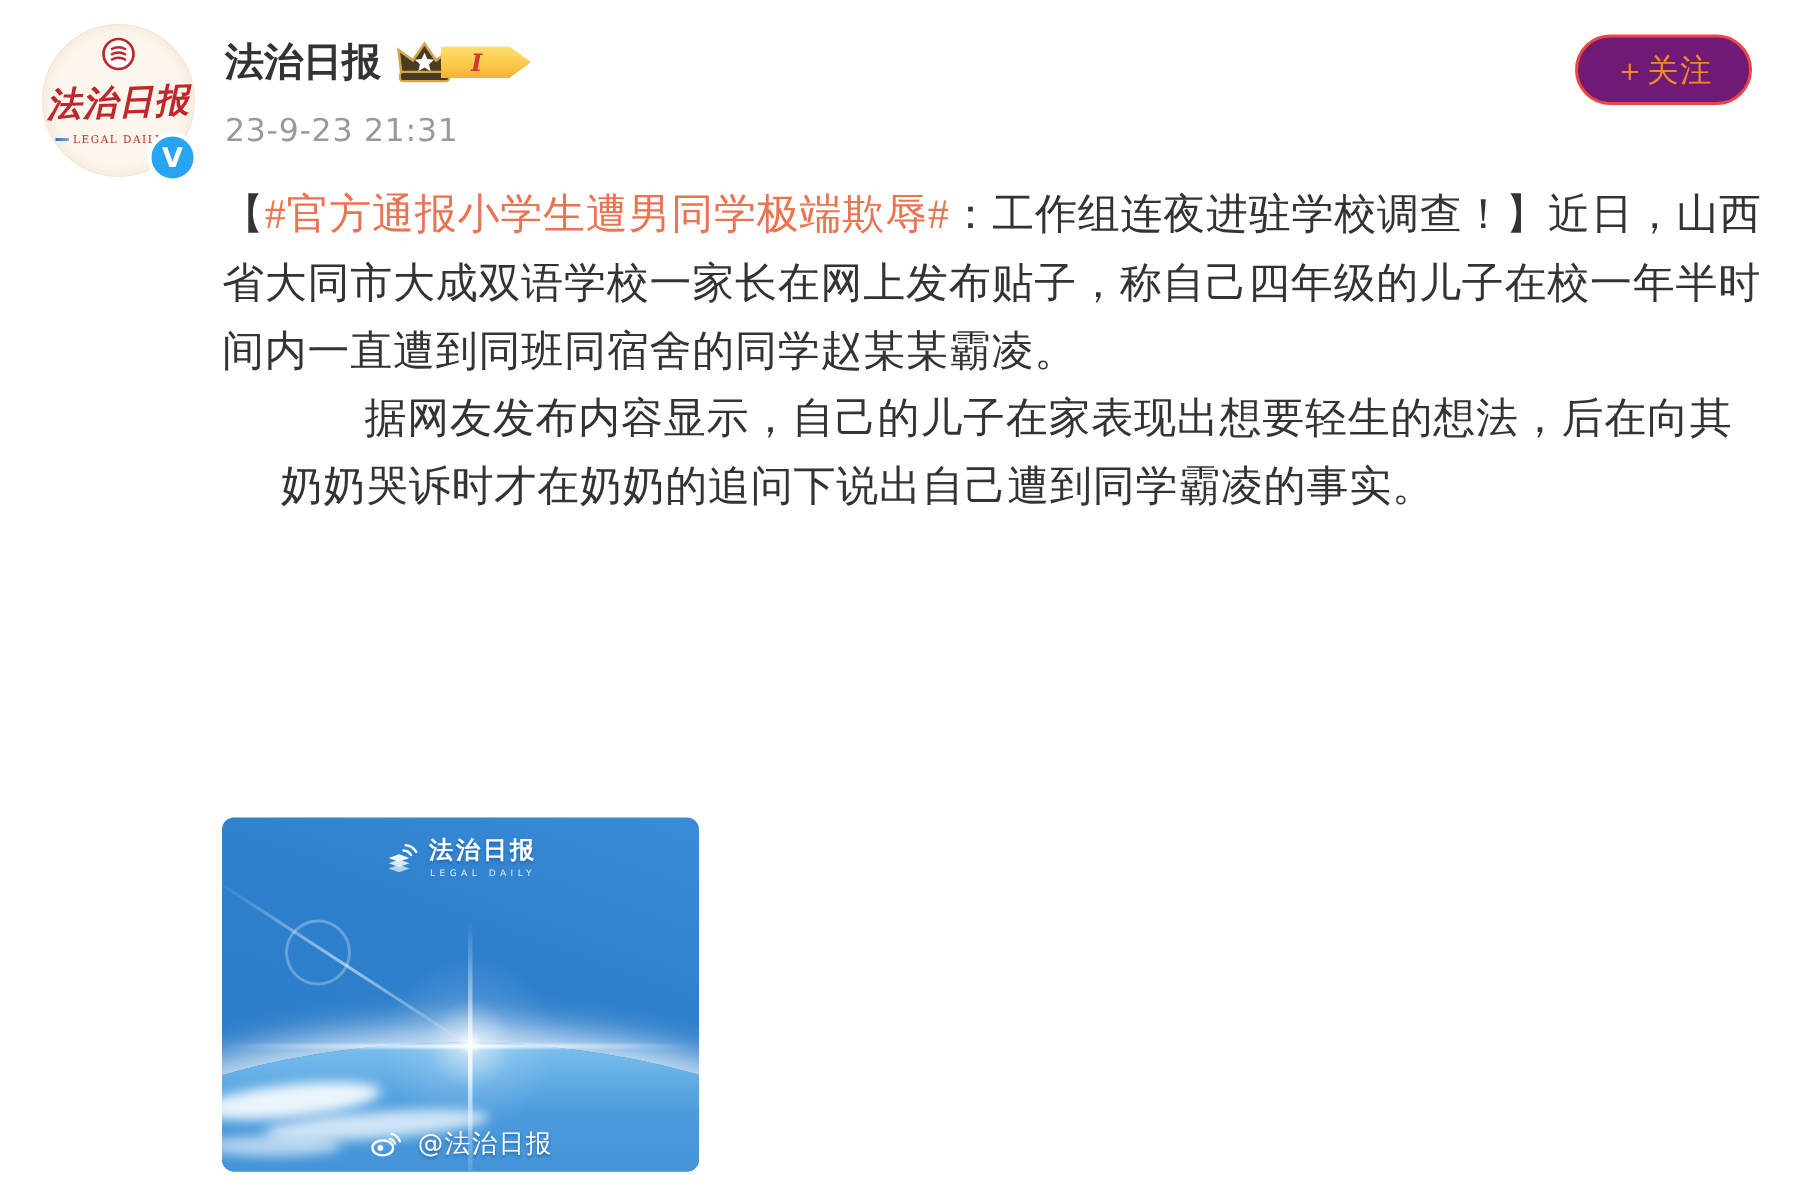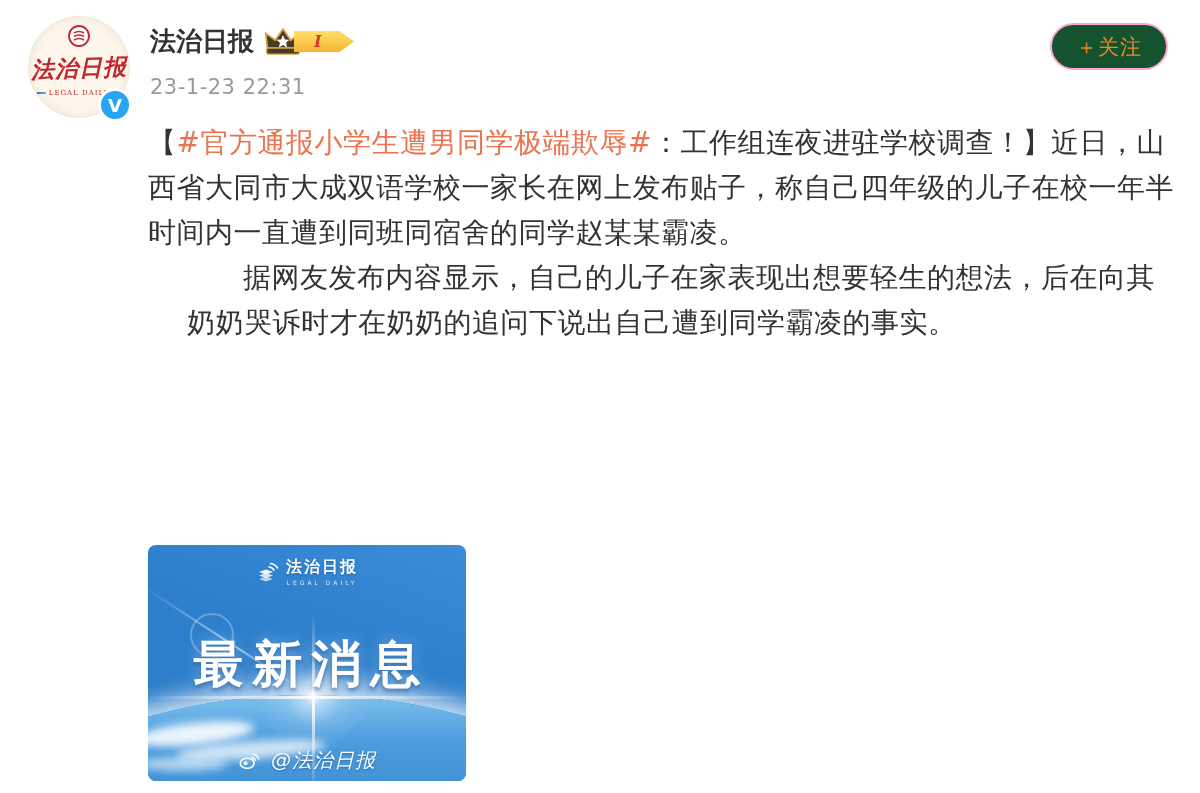--- a/index.html
+++ b/index.html
@@ -42,34 +42,34 @@
     display:flex; align-items:center;
   }
   .vip-ribbon span {
     margin-left:20px; color:#d7382b; font-family:"DejaVu Serif","Liberation Serif",serif;
     font-weight:bold; font-style:italic; font-size:16px;
   }
   .timestamp { margin-top:16px; font-size:21px; color:#999999; letter-spacing:.5px; }
 
   .follow-btn {
     position:absolute; right:32px; top:23px; width:118px; height:47px;
-    border-radius:24px; border:2px solid #f9a8d4; background:#14532d;
+    border-radius:24px; border:2px solid #ef4444; background:#701a75;
     color:#f0882a; font-size:21px; font-family:Liberation Serif, serif; cursor:pointer;
     display:flex; align-items:center; justify-content:center; letter-spacing:1px;
   }
 
   
   .post-text {
     position:absolute; left:148px; top:120px; width:1028px;
     font-size:28px; line-height:45px; color:#333; letter-spacing:.5px;
     text-align: left;
   }
   .post-text p { margin:0; }
   .post-text p.indent { text-indent:2em;margin-left:39px; }
-  .hashtag { color:#eb7350; text-decoration:none; cursor:pointer; }
+  .hashtag { color:#eb7350; text-decoration:none; cursor:pointer;font-family:Liberation Serif, serif; }
 
   
   .image-card {
     position:absolute; left:148px; top:545px; width:318px; height:236px;
     border-radius:8px; overflow:hidden; cursor:pointer;
     background:linear-gradient(200deg,#3a8bd8 0%,#2e80cd 40%,#2b7cc8 100%);
   }
   .earth {
     position:absolute; left:-238px; top:150px; width:795px; height:520px;
     border-radius:50%;
@@ -100,23 +100,22 @@
   .card-logo-sub { color:rgba(255,255,255,.85); font-size:6px; letter-spacing:3px; margin-top:1px; }
 
   .card-headline {
     position:absolute; left:0; right:0; top:86px; text-align:center;
     font-size:50px; font-weight:900; color:#ffffff; letter-spacing:9px; text-indent:9px;
     text-shadow:0 3px 4px rgba(25,80,140,.55), 0 0 14px rgba(255,255,255,.35);
   }
 
   .card-watermark {
     position:absolute; left:0; right:0; bottom:7px; display:flex; justify-content:center;
-    align-items:center; gap:11px; color:#fff; font-size:20px; letter-spacing:1px;
+    align-items:center; gap:11px; color:#fff; font-size:17px; letter-spacing:1px;
     text-shadow:0 1px 2px rgba(20,70,130,.6);
-    font-style:italic;
   }
 </style>
 </head>
 <body>
 
 <div class="page">
 
   <div class="avatar">
     <span class="av-emblem">
       <svg width="24" height="24" viewBox="0 0 24 24">
@@ -140,21 +139,21 @@
         <svg width="38" height="30" viewBox="0 0 44 34">
           <path d="M4 24 L2 7 L13 15 L22 2 L31 15 L42 7 L40 24 Z" fill="#4a3b22" stroke="#d4a64a" stroke-width="2"></path>
           <rect x="3" y="24" width="38" height="7" rx="2.5" fill="#4a3b22" stroke="#d4a64a" stroke-width="1.6"></rect>
           <path d="M22 9 L24.2 14 L29.5 14.5 L25.5 18 L26.8 23.3 L22 20.5 L17.2 23.3 L18.5 18 L14.5 14.5 L19.8 14 Z" fill="#ffffff"></path>
         </svg>
         <span class="vip-ribbon">
           <span>I</span>
         </span>
       </span>
     </div>
-    <div class="timestamp">23-1-23 22:31</div>
+    <div class="timestamp">23-9-23 21:31</div>
   </div>
 
   <button class="follow-btn">＋关注</button>
 
   <div class="post-text">
     <p><span>【</span><a class="hashtag">#官方通报小学生遭男同学极端欺辱#</a><span>：工作组连夜进驻学校调查！】近日，山西省大同市大成双语学校一家长在网上发布贴子，称自己四年级的儿子在校一年半时间内一直遭到同班同宿舍的同学赵某某霸凌。</span></p>
     <p class="indent">据网友发布内容显示，自己的儿子在家表现出想要轻生的想法，后在向其奶奶哭诉时才在奶奶的追问下说出自己遭到同学霸凌的事实。</p>
   </div>
 
   <div class="image-card">
@@ -175,21 +174,20 @@
         <path d="M3 19 l7 -2.5 l7 2.5 l-7 2.5 z" fill="#fff" opacity=".65"></path>
         <path d="M13 7 a6 6 0 0 1 5 3" fill="none" stroke="#fff" stroke-width="1.6" stroke-linecap="round"></path>
         <path d="M14.5 3.5 a9 9 0 0 1 7 4.5" fill="none" stroke="#fff" stroke-width="1.6" stroke-linecap="round"></path>
       </svg>
       <span class="card-logo-txt">
         <span class="card-logo-name">法治日报</span>
         <span class="card-logo-sub">LEGAL DAILY</span>
       </span>
     </div>
 
-    <div class="card-headline">最新消息</div>
 
     <div class="card-watermark">
       <svg width="22" height="19" viewBox="0 0 24 20">
         <ellipse cx="10" cy="13" rx="7.5" ry="5.5" fill="none" stroke="#fff" stroke-width="1.7"></ellipse>
         <circle cx="8.3" cy="13" r="2.1" fill="#fff"></circle>
         <path d="M15 6.5 a5.5 5.5 0 0 1 4 3.5" fill="none" stroke="#fff" stroke-width="1.6" stroke-linecap="round"></path>
         <path d="M16.5 2.8 a9.5 9.5 0 0 1 6 5.5" fill="none" stroke="#fff" stroke-width="1.6" stroke-linecap="round"></path>
       </svg>
       <span>@法治日报</span>
     </div>

